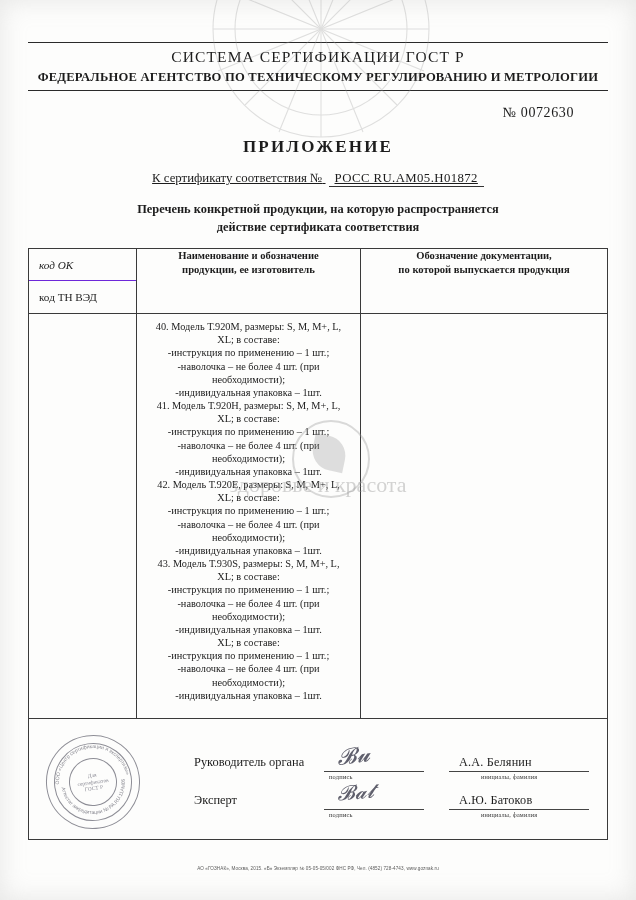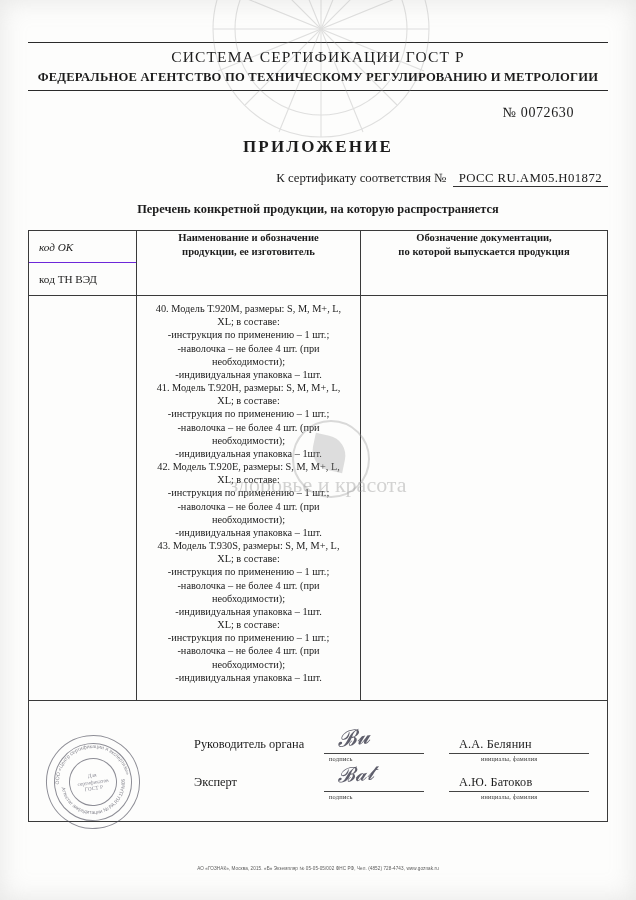--- a/index.html
+++ b/index.html
@@ -70,23 +70,24 @@
     font-family: Liberation Serif, serif;
   }
   .doc-heading {
     text-align: center;
     font-size: 17px;
     letter-spacing: 2.2px;
     font-weight: bold;
     margin-top: 16px;
   }
   .cert-line {
-    text-align: right;
+    text-align: center;
     font-size: 12.8px;
     margin-top: 14px;
+    text-decoration: underline;
   }
   .cert-line .cert-no {
     font-size: 12.8px;
     border-bottom: 1px solid #333;
     padding: 0 6px 1px 6px;
     margin-left: 3px;
     letter-spacing: 0.4px;
   }
   .purpose1 {
     text-align: center;
@@ -333,20 +334,21 @@
     <div class="docnum">№ 0072630</div>
 
     <div class="doc-heading">ПРИЛОЖЕНИЕ</div>
 
     <div class="cert-line">
       <span>К сертификату соответствия №</span>
       <span class="cert-no">РОСС RU.АМ05.Н01872</span>
     </div>
 
     <div class="purpose1">Перечень конкретной продукции,  на которую распространяется</div>
+    <div class="purpose2">действие сертификата соответствия</div>
 
     <div class="tbl">
       <div class="tbl-head">
         <div class="col-a">
           <div class="cell-top">код ОК</div>
           <div class="cell-bot">код ТН ВЭД</div>
         </div>
         <div class="col-b">
           <div class="hd">
             <span>Наименование и обозначение</span>

